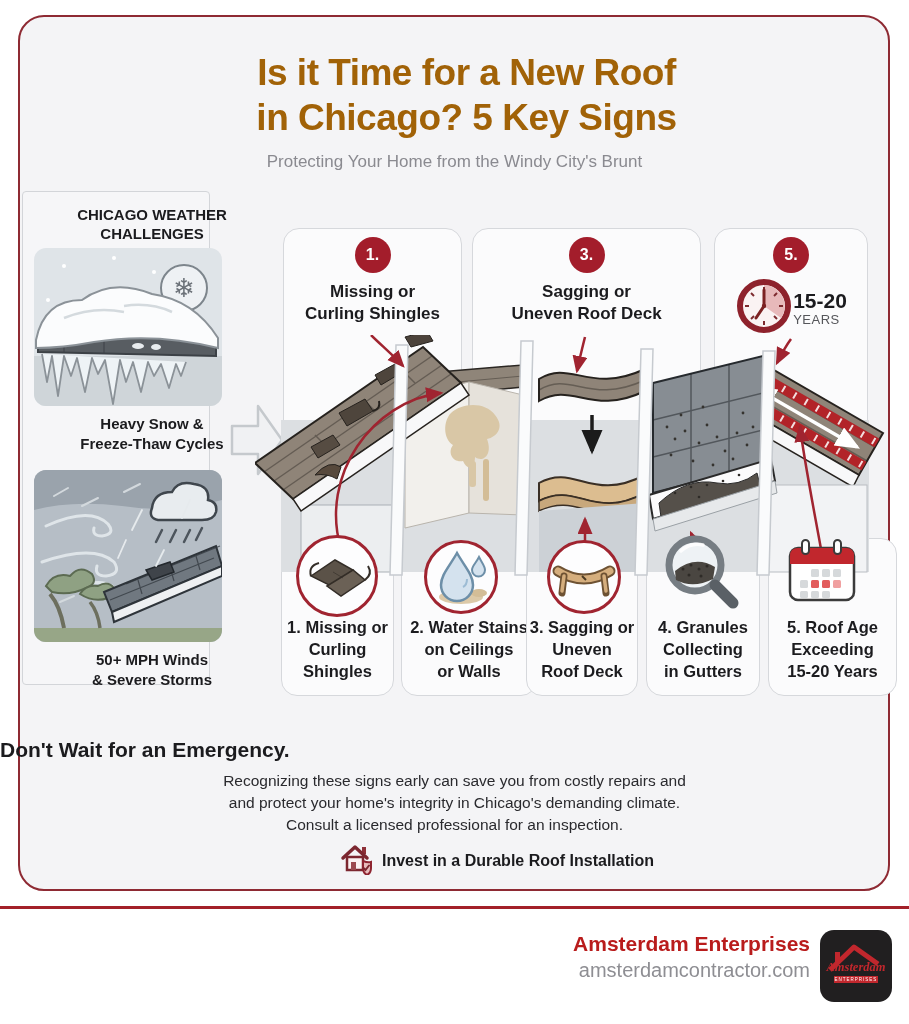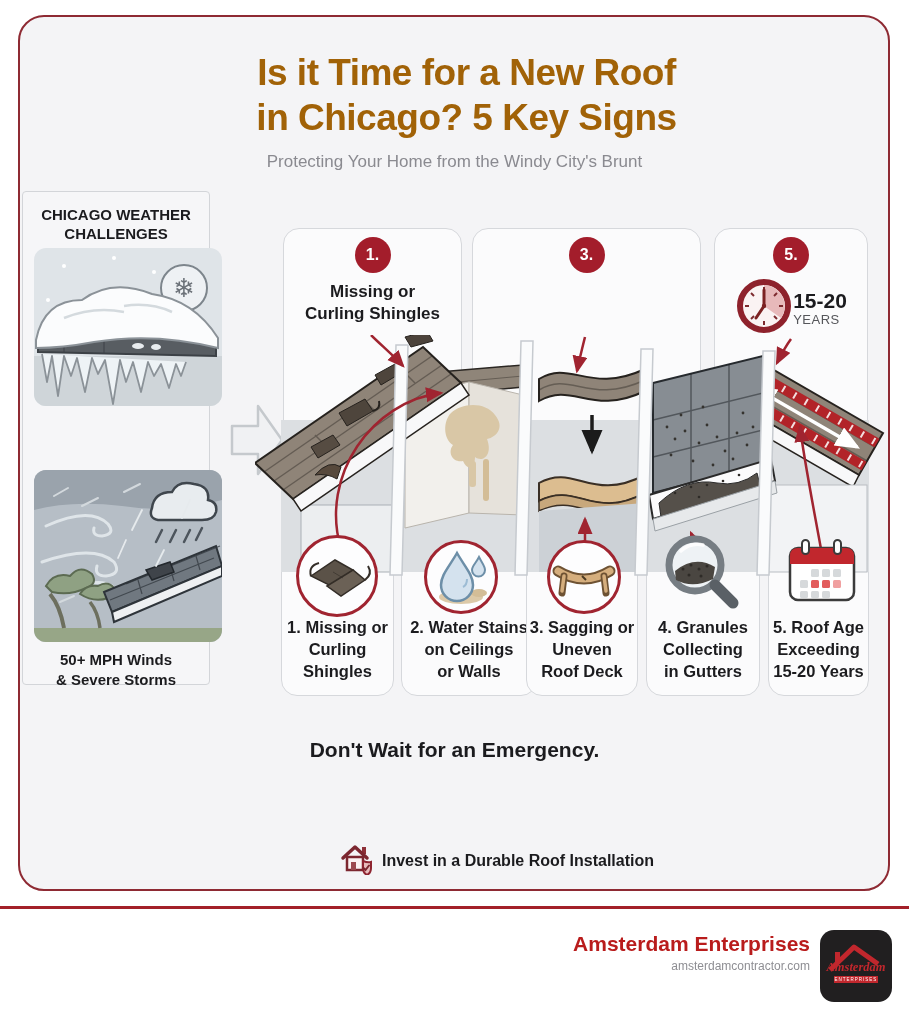--- a/index.html
+++ b/index.html
@@ -11,21 +11,21 @@
           background:#f4f4f6; border:2px solid #8e2a33; border-radius:26px; }
 
   .title { position:absolute; left:12px; top:50px; width:100%; text-align:center;
            font-size:37px; font-weight:bold; line-height:1.22; letter-spacing:-0.5px;
            white-space:pre-line; color:#a16207; }
   .subtitle { position:absolute; left:0; top:152px; width:100%; text-align:center;
               font-size:17px; color:#8a8a90; }
 
   
   .sidebar { position:absolute; left:22px; top:191px; width:188px; height:494px;
-             border:1.5px solid #d3d5d9; border-radius:4px; background:#f6f6f8; }
+             border:1.5px solid #d3d5d9; border-radius:4px; background:#f6f6f8;padding-left:36px; }
   .sidebar-title { position:absolute; top:14px; width:100%; text-align:center;
                    font-size:15px; font-weight:bold; line-height:1.25; white-space:pre-line; }
   .weather-img { position:absolute; left:11px; width:188px; border-radius:12px; overflow:hidden; }
   .weather-img svg { display:block; }
   .img1 { top:56px; height:158px; }
   .img2 { top:278px; height:172px; }
   .weather-cap { position:absolute; width:100%; text-align:center; font-size:15px;
                  font-weight:bold; line-height:1.35; white-space:pre-line; }
   .cap1 { top:222px; } .cap2 { top:458px; }
 
@@ -43,48 +43,48 @@
   .years-row { position:absolute; top:48px; width:100%; display:flex; align-items:center;
                justify-content:center; }
   .years-num { font-size:21px; font-weight:bold; line-height:1.1; }
   .years-unit { font-size:13px; color:#55565a; letter-spacing:0.5px; }
 
   
   .sign-card { position:absolute; top:538px; height:158px; background:#fbfbfc;
                border:1.5px solid #d6d8dc; border-radius:16px; }
   .sc1 { left:281px; width:113px; } .sc2 { left:401px; width:136px; }
   .sc3 { left:526px; width:112px; } .sc4 { left:646px; width:114px; }
-  .sc5 { left:768px; width:101px; }
+  .sc5 { left:768px; width:129px; }
   .sign-cap { position:absolute; top:78px; width:100%; text-align:center; font-size:16.5px;
               font-weight:bold; line-height:1.32; white-space:pre-line; }
 
   .illus { position:absolute; left:255px; top:335px; width:630px; height:300px; }
 
   .sign-icon { position:absolute; }
   .circle-icon { border:3px solid #a02430; border-radius:50%; background:#fdfdfe; }
   #si1 { left:296px; top:535px; width:82px; height:82px; }
   #si2 { left:424px; top:540px; width:74px; height:74px; }
   #si3 { left:547px; top:540px; width:74px; height:74px; }
   #si4 { left:659px; top:533px; width:88px; height:88px; }
   #si5 { left:788px; top:538px; width:68px; height:66px; }
 
   
-  .f-heading { position:absolute; left:0; top:738px; width:100%; text-align:center;
+  .f-heading { position:absolute; left:0; top:738px; width:100%; 
                font-size:21px; font-weight:bold; }
   .f-body { position:absolute; left:0; top:770px; width:100%; text-align:center;
             font-size:15.5px; line-height:1.42; color:#2a2a2e; white-space:pre-line; }
   .f-cta { position:absolute; left:0; top:843px; width:100%; display:flex; gap:9px;
            align-items:center; justify-content:center; font-size:16px; font-weight:bold;margin-left:42px; }
 
   .red-line { position:absolute; left:0; top:906px; width:909px; height:3px; background:#a32029; }
 
   
   .brand-text { position:absolute; top:932px; right:99px; text-align:right; }
   .brand-name { font-size:21px; font-weight:bold; color:#b91c1c; }
-  .brand-site { font-size:12px; color:#8e8e93; margin-top:3px; }
+  .brand-site { font-size:20px; color:#8e8e93; margin-top:3px; }
   .logo { position:absolute; left:820px; top:930px; width:72px; height:72px;
           background:#211f20; border-radius:14px; }
   .logo svg { position:absolute; left:0; top:0; }
   .logo-name { position:absolute; top:30px; width:100%; text-align:center;
                font-family:"Liberation Serif", serif; font-weight:bold; font-style:italic;
                font-size:12.5px; color:#c1272d; }
   .logo-sub { position:absolute; top:46px; left:14px; width:44px; height:7px; background:#c1272d;
               color:#fff; font-size:4.5px; text-align:center; line-height:7px; letter-spacing:1px; }
 </style>
 </head>
@@ -117,20 +117,22 @@
         <line x1="30" y1="90" x2="30" y2="104" stroke="#3c4146"></line>
           <line x1="70" y1="91" x2="70" y2="105" stroke="#3c4146"></line>
         <ellipse cx="104" cy="98" rx="6" ry="3" fill="#e8ecef"></ellipse>
           <ellipse cx="122" cy="99" rx="5" ry="3" fill="#e8ecef"></ellipse>
         <path d="M2,92 Q10,52 48,52 Q78,30 118,46 Q160,52 184,90 L184,100 Q120,84 60,94 Q28,100 2,100 Z" fill="#fbfcfd" stroke="#8b9298" stroke-width="2"></path>
         <path d="M30,70 q30,-12 60,-6" stroke="#d4dade" stroke-width="2.5" fill="none"></path>
         <path d="M90,58 q26,-4 48,6" stroke="#d4dade" stroke-width="2.5" fill="none"></path>
         <path d="M8,106 l5,28 5,-26 6,40 6,-40 7,20 6,-18 8,34 7,-34 6,16 7,-14 8,44 7,-44 6,22 7,-20 8,30 7,-30 6,14 7,-12 8,24 7,-24 5,12 5,-14" fill="#eef3f6" stroke="#8b9298" stroke-width="1.8" stroke-linejoin="round"></path>
       </svg>
     </div>
+    <div class="weather-cap cap1">Heavy Snow &amp;
+Freeze-Thaw Cycles</div>
 
     <div class="weather-img img2">
       <svg width="188" height="172" viewBox="0 0 188 172">
         <rect width="188" height="172" fill="#b6bec6"></rect>
         <path d="M0,0 h188 v30 q-50,14 -100,6 q-50,-6 -88,4 z" fill="#9aa3ac"></path>
         <path d="M118,38 q2,-16 20,-16 q6,-12 22,-8 q16,2 14,16 q10,2 8,12 q-2,8 -14,8 l-44,0 q-10,-2 -6,-12z" fill="#e8ecef" stroke="#3f464d" stroke-width="2.5"></path>
         <g stroke="#4d555d" stroke-width="2.5" stroke-linecap="round">
           <line x1="128" y1="60" x2="122" y2="72"></line>
             <line x1="142" y1="60" x2="136" y2="72"></line>
           <line x1="156" y1="60" x2="150" y2="72"></line>
@@ -182,20 +184,22 @@
     </svg>
   </div>
 
   <div class="panel p1">
     <div class="badge">1.</div>
     <div class="panel-label">Missing or
 Curling Shingles</div>
   </div>
   <div class="panel p3">
     <div class="badge">3.</div>
+    <div class="panel-label">Sagging or
+Uneven Roof Deck</div>
   </div>
   <div class="panel p5">
     <div class="badge">5.</div>
     <div class="years-row">
       <span>
         <svg width="58" height="58" viewBox="0 0 58 58">
           <circle cx="29" cy="29" r="24" fill="#faf3f3" stroke="#8e222c" stroke-width="6"></circle>
           <path d="M29,29 L29,8 A21,21 0 0 1 46,41 Z" fill="#e7b9ba"></path>
           <g stroke="#7c2a2e" stroke-width="2">
             <line x1="29" y1="10" x2="29" y2="14"></line>
@@ -425,20 +429,23 @@
           <rect x="34" y="42" width="8" height="8" rx="1.5" fill="#e25c5c"></rect>
           <rect x="45" y="42" width="8" height="8" rx="1.5" fill="#f0a0a0"></rect>
         <rect x="12" y="53" width="8" height="7" rx="1.5" fill="#d6d9db"></rect>
           <rect x="23" y="53" width="8" height="7" rx="1.5" fill="#d6d9db"></rect>
           <rect x="34" y="53" width="8" height="7" rx="1.5" fill="#d6d9db"></rect>
       </g>
     </svg>
   </div>
 
   <div class="f-heading">Don't Wait for an Emergency.</div>
+  <div class="f-body">Recognizing these signs early can save you from costly repairs and
+and protect your home's integrity in Chicago's demanding climate.
+Consult a licensed professional for an inspection.</div>
   <div class="f-cta">
     <span>
       <svg width="34" height="32" viewBox="0 0 34 32">
         <rect x="23" y="4" width="4" height="7" fill="#8e3038"></rect>
         <path d="M4,15 L16,4 L28,15" stroke="#7c2730" stroke-width="3.5" fill="none" stroke-linecap="round" stroke-linejoin="round"></path>
         <rect x="8" y="14" width="16" height="13" fill="#fbf3f3" stroke="#7c2730" stroke-width="2.5"></rect>
         <rect x="12" y="19" width="5" height="8" fill="#9c4a50"></rect>
         <path d="M24,18 q5,2 8,1 v6 q0,5 -4,7 q-4,-2 -4,-7z" fill="#e8bcbc" stroke="#8e2430" stroke-width="2"></path>
         <path d="M24.5,25 l2,2 3.5,-4.5" stroke="#7c2730" stroke-width="2" fill="none" stroke-linecap="round"></path>
       </svg>

